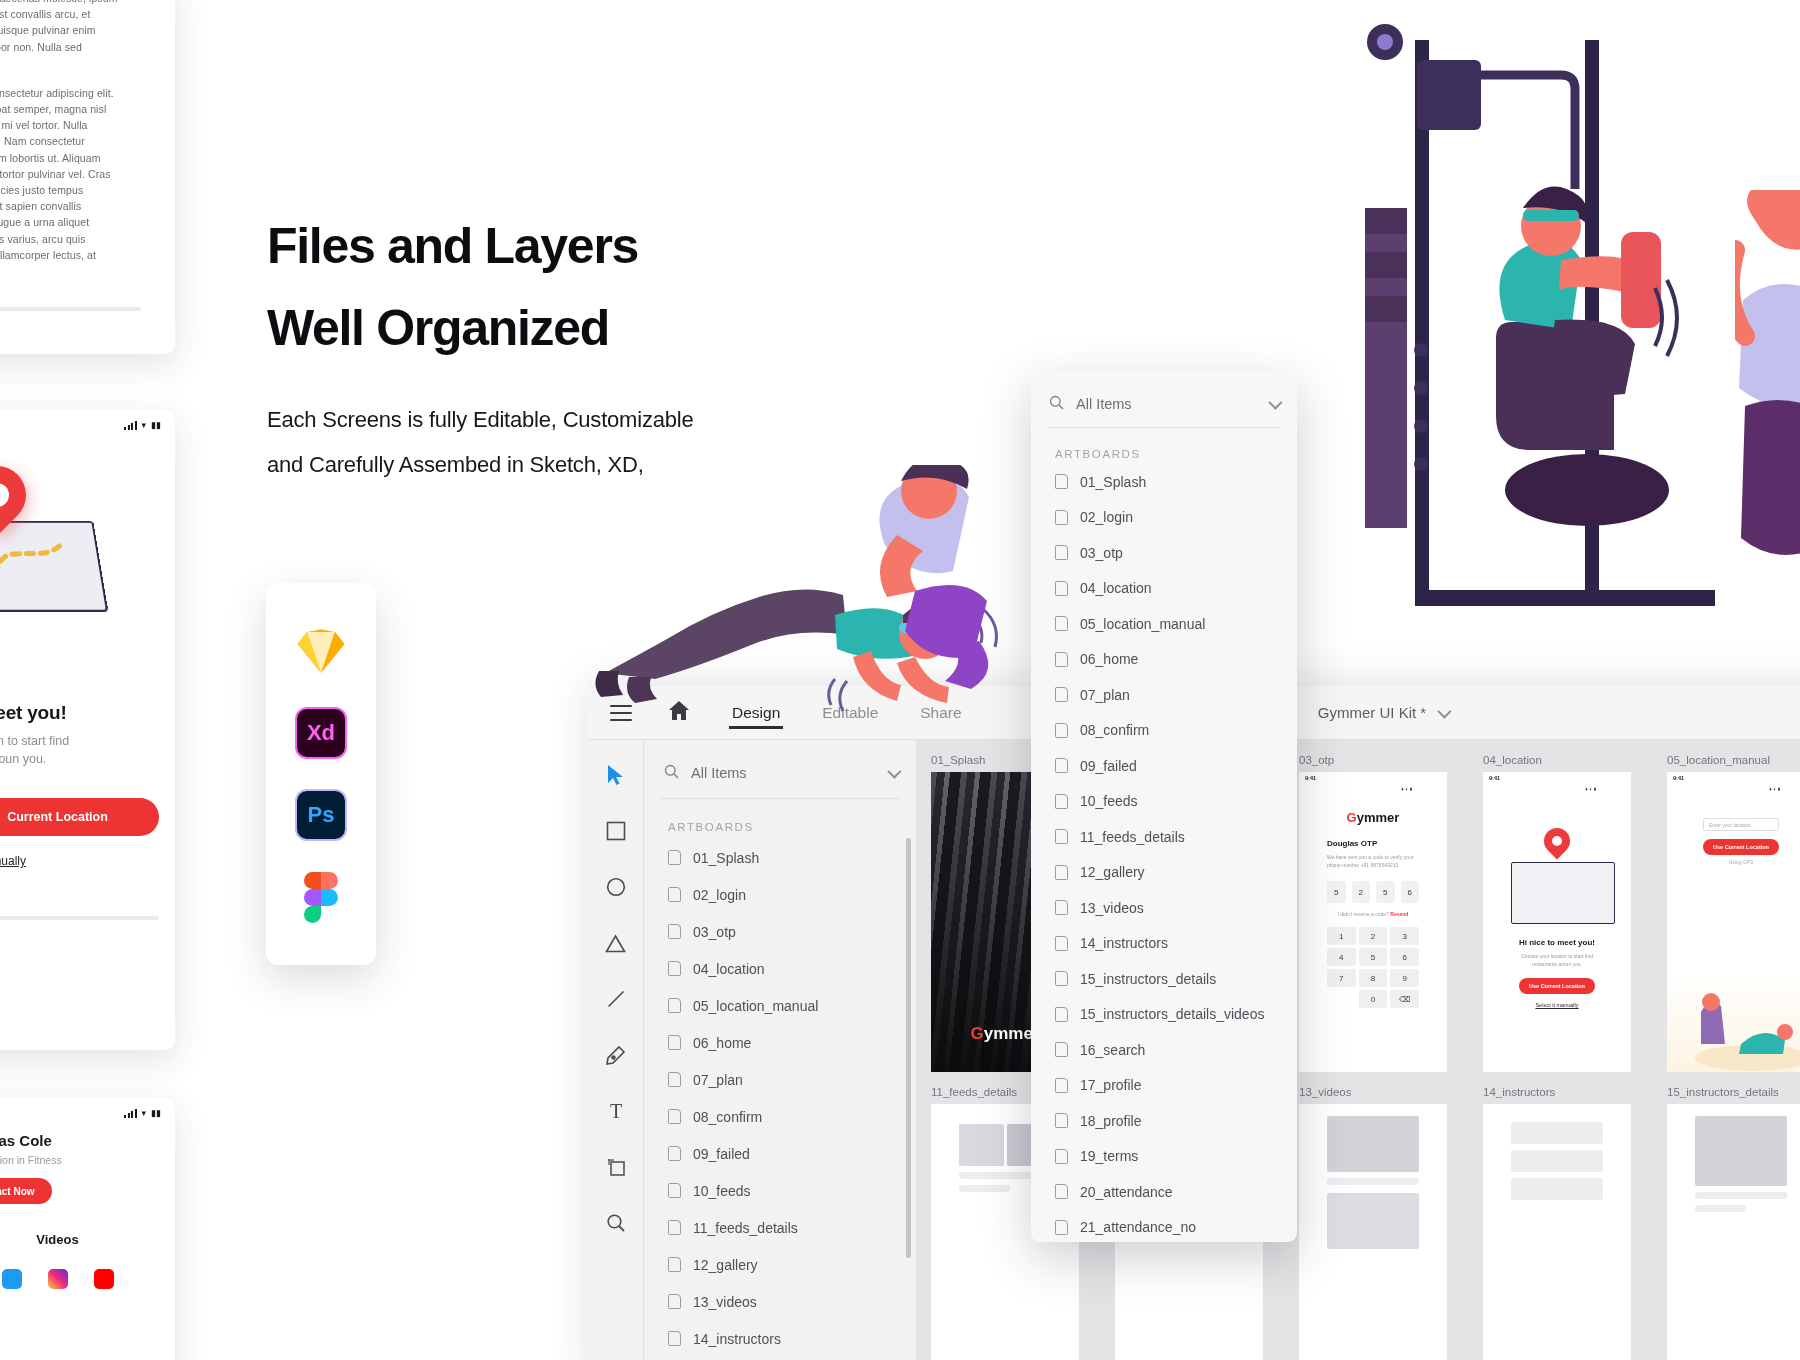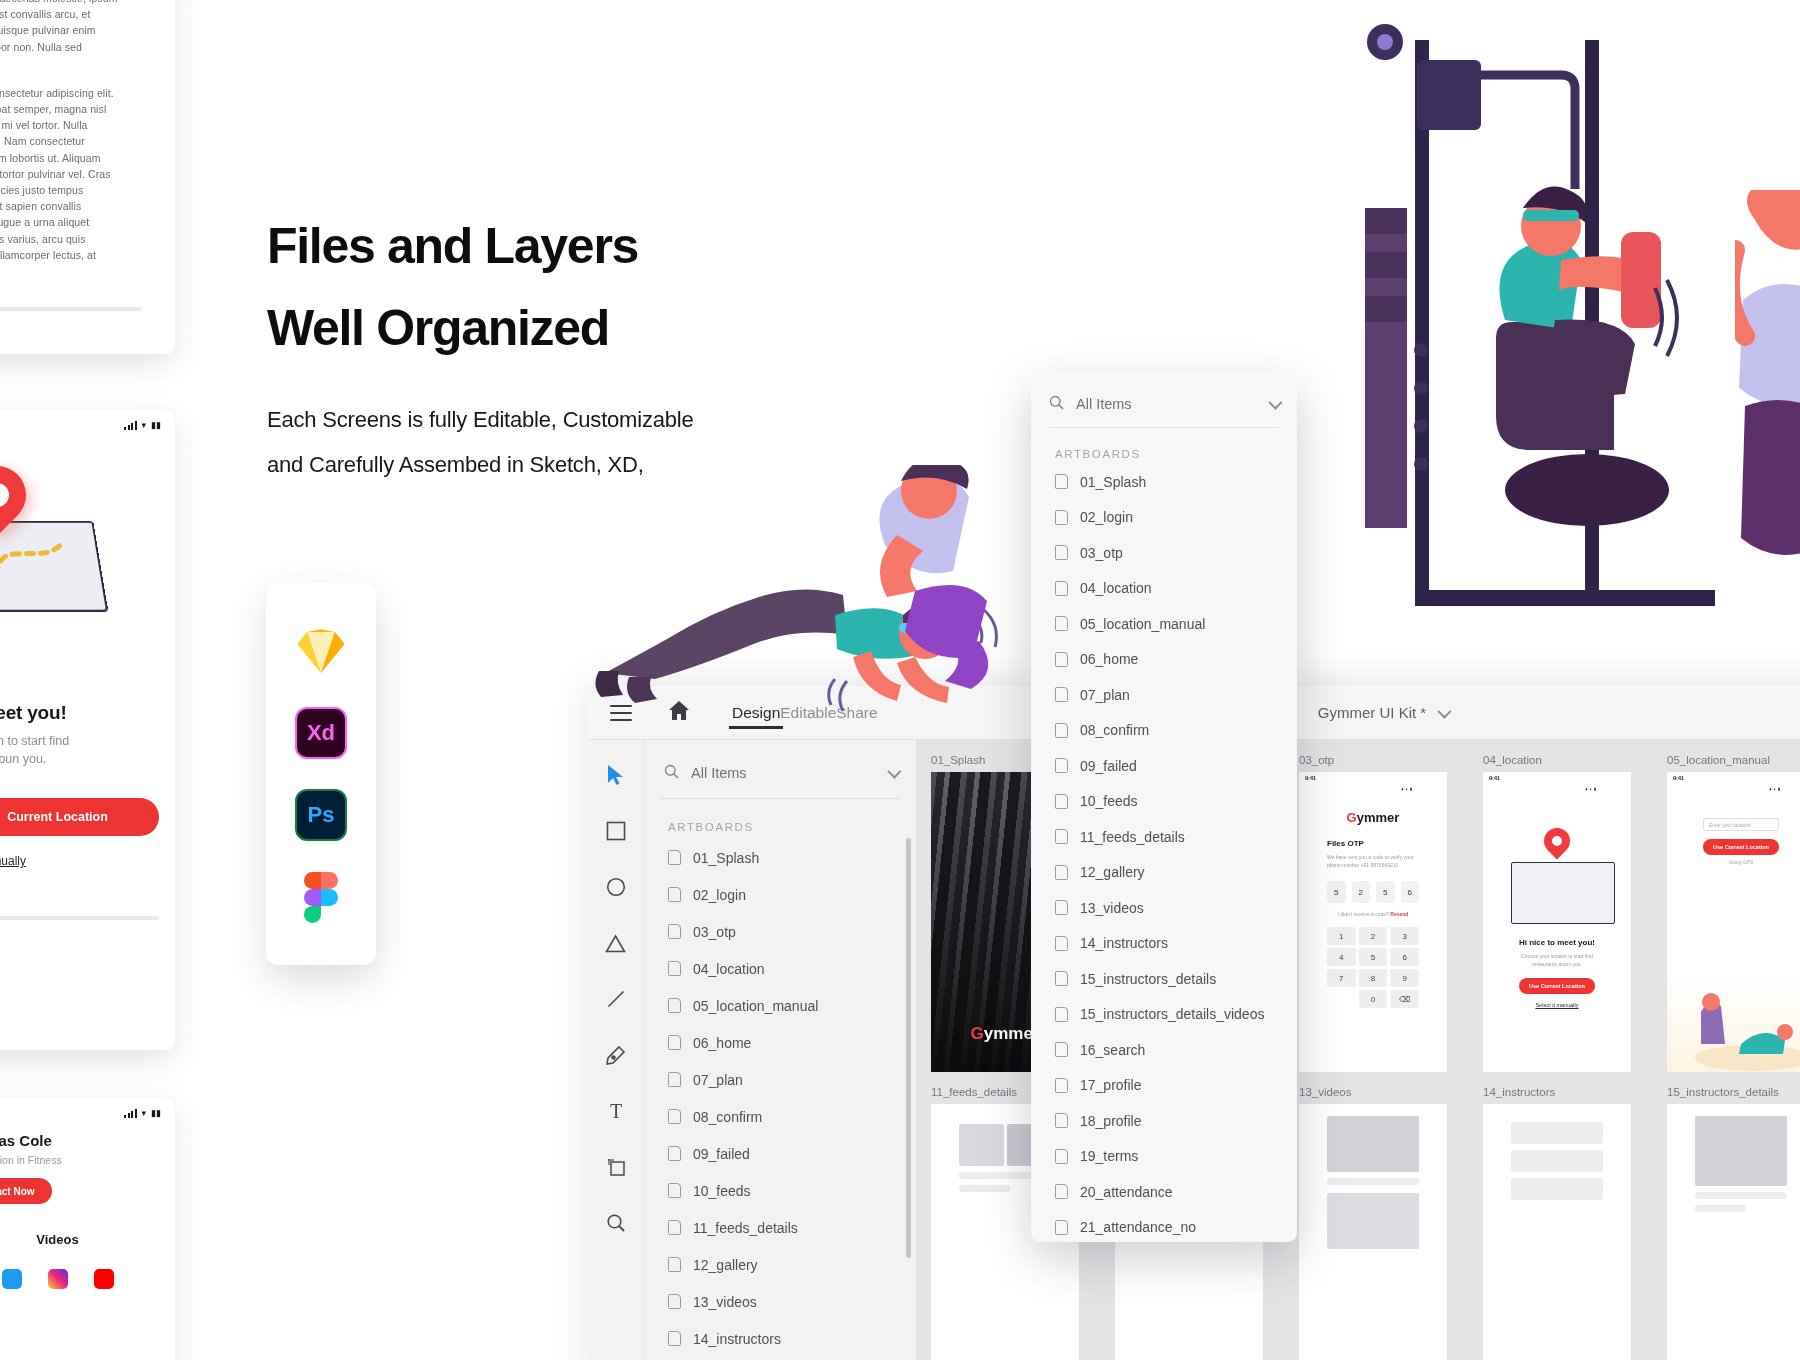--- a/index.html
+++ b/index.html
@@ -80,37 +80,37 @@
   
   .toolcard {
     position:absolute; left: 266px; top: 583px; width: 110px; height: 382px;
     background:#fff; border-radius: 12px; box-shadow: 0 14px 40px rgba(40,40,60,.16);
     display:flex; flex-direction:column; align-items:center; justify-content:space-evenly;
     padding: 14px 0;
   }
   .logo { width: 56px; height: 56px; display:flex; align-items:center; justify-content:center; }
   .logo-xd, .logo-ps { border-radius: 12px; font-weight:bold; font-size:22px; display:flex; align-items:center; justify-content:center; width:52px; height:52px;}
   .logo-xd { background:#2e001f; color:#ff61f6; border:2px solid #ff61f6; }
-  .logo-ps { background:#001e36; color:#31a8ff; border:2px solid #15803d; }
+  .logo-ps { background:#001e36; color:#31a8ff; border:2px solid #c4b5fd; }
 
   
   .appwin {
     position:absolute; left: 588px; top: 686px; width: 1290px; height: 700px;
     background:#f5f5f6; border-radius: 6px 0 0 0;
     box-shadow: 0 -4px 40px rgba(40,40,60,.13);
     overflow:hidden;
   }
   .apptop {
     height: 54px; background:#f5f5f6; display:flex; align-items:center;
     border-bottom: 1px solid #e2e2e4; position:relative;
   }
   .hamb { width: 22px; height: 16px; margin-left: 22px; display:flex; flex-direction:column; justify-content:space-between; }
   .hamb i { display:block; height: 2px; background:#3b3b42; border-radius:1px; }
   .homeico { margin-left: 36px; }
-  .tabs { display:flex; align-items:center; margin-left: 42px; height: 100%; }
+  .tabs { display:flex; align-items:center; margin-left: 42px; height: 100%; gap: 42px; }
   .tab { font-size: 15.5px; color:#8d8d95; height:100%; display:flex; align-items:center; position:relative; }
   .tab.active { color: #26262c; }
   .tab.active::after {
     content:""; position:absolute; left:-3px; right:-3px; bottom: 10px; height: 3px; background:#2c2c33;
   }
   .doctitle {
     position:absolute; left: 0; right: 0; top: 0; bottom: 0; display:flex;
     align-items:center; justify-content:center; font-size: 15px; color:#5d5d66; gap:12px;
     pointer-events:none; padding-left: 300px;
   }
@@ -487,21 +487,21 @@
           </div>
         </div>
 
         <div class="ab">
           <div class="ablabel">03_otp</div>
           <div class="abframe">
             <div class="ab-white">
               <div class="phone-time">9:41</div>
               <div class="phone-top">⏵ ▾ ▮</div>
               <div class="brand"><span>G</span>ymmer</div>
-              <div class="ab-h">Files OTP</div>
+              <div class="ab-h">Douglas OTP</div>
               <div class="ab-p">We have sent you a code to verify your phone number +91 9876543210</div>
               <div class="otpboxes">
                 <span class="otpbox">5</span>
                 <span class="otpbox">2</span>
                 <span class="otpbox">5</span>
                 <span class="otpbox">6</span>
               </div>
               <div class="resend">
                 <span>I didn't receive a code?</span>
                 <b>Resend</b>

